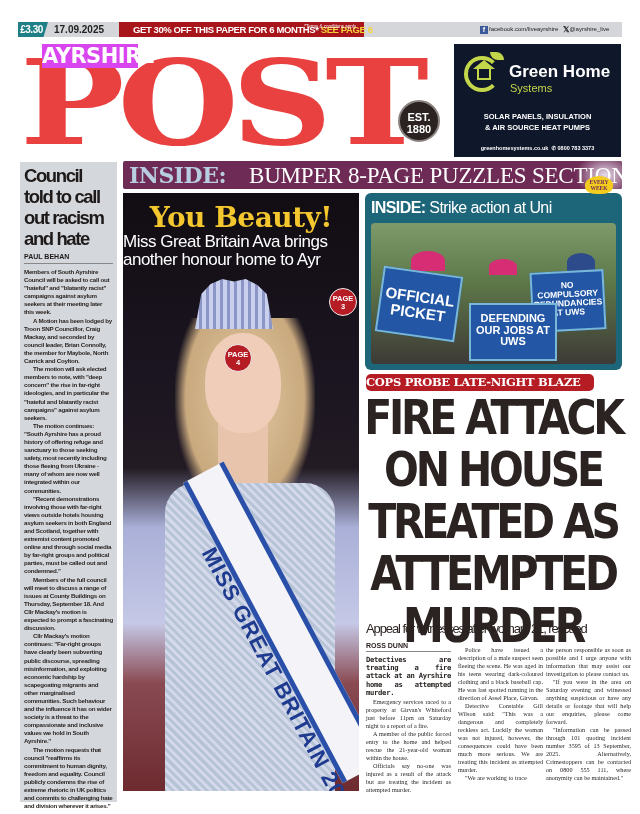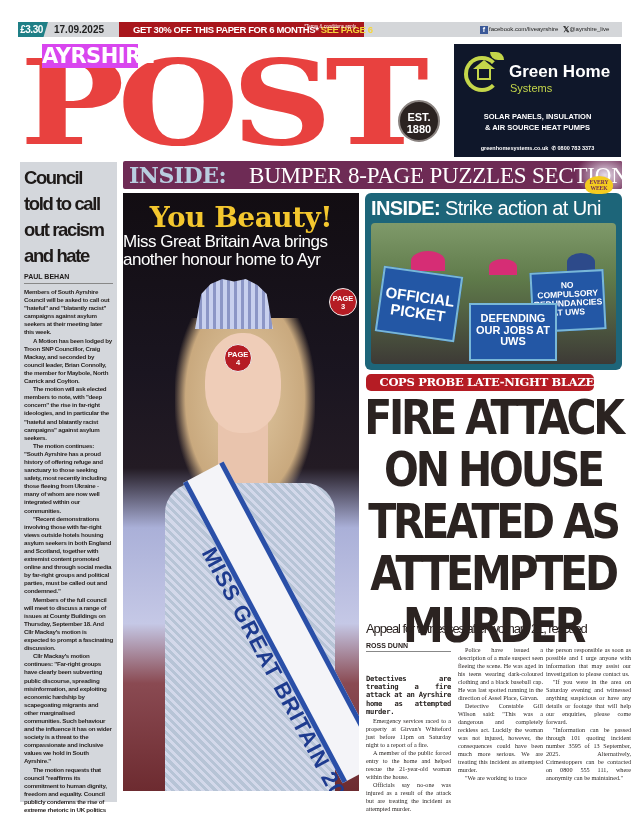--- a/index.html
+++ b/index.html
@@ -25,21 +25,21 @@
 #ad-house{left:23px;top:24px;width:14px;height:12px;border:2px solid #c4d64a;border-top:none}
 #ad-roof{left:19px;top:16px;width:0;height:0;border-left:11px solid transparent;border-right:11px solid transparent;border-bottom:9px solid #c4d64a}
 #ad-leaf{left:36px;top:8px;width:14px;height:8px;background:#c4d64a;border-radius:0 10px 0 10px}
 #ad-name{left:55px;top:18px;font-size:17px;font-weight:bold;white-space:nowrap}
 #ad-sub{left:56px;top:38px;font-size:11px;color:#c4d64a}
 #ad-l1{left:0;top:68px;width:167px;text-align:center;font-size:7.5px;font-weight:bold}
 #ad-l2{left:0;top:79px;width:167px;text-align:center;font-size:7.5px;font-weight:bold}
 #ad-foot{left:0;top:101px;width:167px;text-align:center;font-size:5.5px;font-weight:bold}
 
 #leftcol{left:20px;top:162px;width:97px;height:640px;background:#d4d7dc;padding:3px 4px}
-#lhead{font-weight:bold;font-size:18.5px;line-height:26px;letter-spacing:-1.4px;color:#1e1a19}
+#lhead{font-weight:bold;font-size:18.5px;line-height:21px;letter-spacing:-1.4px;color:#1e1a19}
 #lby{font-weight:bold;font-size:7px;color:#1e1a19;border-bottom:1px solid #888;padding:2px 0 3px;margin-bottom:4px;margin-top:2px}
 .lp{font-weight:bold;font-size:6.2px;line-height:8.1px;color:#2b2624;letter-spacing:-0.25px}
 .lp.ind{text-indent:9px}
 
 #puzzles{left:123px;top:161px;width:499px;height:28px;background:#6e2b55;border-radius:2px;overflow:hidden}
 #puz-ins{left:6px;top:1px;font-family:"DejaVu Serif",serif;font-weight:bold;font-size:22px;line-height:26px;color:#b9cde0;letter-spacing:-0.5px}
 #puz-txt{left:126px;top:1px;font-family:"Liberation Serif",serif;font-size:23px;line-height:27px;color:#fff;letter-spacing:-0.2px;white-space:nowrap}
 #puz-glow{left:452px;top:-8px;width:60px;height:44px;border-radius:50%;background:radial-gradient(#e6dcea,#6e2b55 70%)}
 #every{left:585px;top:176px;width:28px;height:18px;background:#f4cc20;color:#6e2b55;font-size:5.5px;font-weight:bold;line-height:6px;text-align:center;padding-top:3px;border-radius:50% 50% 40% 40%;z-index:3;font-family:"Liberation Serif",serif}
 
@@ -49,38 +49,38 @@
 #page3{left:206px;top:95px;width:28px;height:28px;border-radius:50%;background:#b51c24;border:1px solid #eee;color:#fff;font-weight:bold;font-size:7.5px;line-height:8px;text-align:center;padding-top:6px}
 #tiara{left:72px;top:86px;width:78px;height:50px;background:repeating-linear-gradient(90deg,#c8d0ee 0 4px,#8c96c6 4px 7px);clip-path:polygon(0 100%,8% 30%,20% 10%,35% 0,50% 5%,65% 0,80% 12%,92% 30%,100% 100%)}
 #hair{left:52px;top:125px;width:140px;height:200px;background:radial-gradient(ellipse at 50% 40%,#e1c9a3,#c9a97e 60%,transparent 72%)}
 #face{left:82px;top:140px;width:76px;height:100px;border-radius:48% 48% 45% 45%;background:#efcdb8}
 #neck{left:95px;top:230px;width:50px;height:60px;background:#e9c4ad}
 #dress{left:42px;top:290px;width:170px;height:310px;background:repeating-linear-gradient(45deg,#b7c4d6 0 3px,#d3d8ea 3px 6px);border-radius:30px 30px 0 0}
 #sash{left:60px;top:290px;width:46px;height:340px;background:#f4f4f8;border-left:5px solid #2a4fa8;border-right:5px solid #2a4fa8;transform:rotate(-28deg);transform-origin:top left}
 #sash-txt{left:96px;top:350px;font-weight:bold;font-size:22px;color:#1e3b8f;transform:rotate(62deg);transform-origin:left top;white-space:nowrap;letter-spacing:1px}
 
 #strike{left:365px;top:193px;width:257px;height:177px;background:#1d6579;border-radius:6px;overflow:hidden}
-#strike-h{left:6px;top:3px;font-weight:bold;font-size:20px;line-height:24px;color:#fff;white-space:nowrap;letter-spacing:-0.6px}
+#strike-h{left:6px;top:3px;font-weight:bold;font-size:16px;line-height:24px;color:#fff;white-space:nowrap;letter-spacing:-0.6px}
 #strike-h .thin{font-weight:normal}
 #strike-img{left:6px;top:30px;width:245px;height:141px;border-radius:4px;background:linear-gradient(180deg,#7f9a6a 0%,#5f7a4a 40%,#3d3a36 100%);overflow:hidden}
 .sign{position:absolute;background:#2357a5;border:2px solid #78b7d8;color:#fff;font-weight:bold;text-align:center;line-height:1.05}
 #s1{left:8px;top:48px;width:80px;height:66px;font-size:15px;padding-top:16px;transform:rotate(8deg)}
 #s2{left:98px;top:80px;width:88px;height:58px;font-size:11px;padding-top:8px}
 #s3{left:160px;top:48px;width:74px;height:60px;font-size:8.5px;padding-top:8px;transform:rotate(-3deg)}
 .hat{position:absolute;border-radius:50% 50% 0 0;background:#d62d75}
 #page4{left:224px;top:344px;width:28px;height:28px;border-radius:50%;background:#b51c24;border:1px solid #eee;color:#fff;font-weight:bold;font-size:7.5px;line-height:8px;text-align:center;padding-top:6px;position:absolute}
 
-#cops{left:366px;top:374px;width:228px;height:17px;background:#b51c24;border-radius:5px;color:#fff;font-family:"DejaVu Serif",serif;font-weight:bold;font-size:11.5px;line-height:17px;text-align:right;letter-spacing:-0.3px;white-space:nowrap}
+#cops{left:366px;top:374px;width:228px;height:17px;background:#b51c24;border-radius:5px;color:#fff;font-family:"DejaVu Serif",serif;font-weight:bold;font-size:11.5px;line-height:17px;text-align:left;letter-spacing:-0.3px;white-space:nowrap}
 #headline{left:362px;top:392px;width:262px;text-align:center;font-family:"DejaVu Sans",sans-serif;font-weight:bold;color:#2b2321;font-size:41px;line-height:44px;letter-spacing:-3.2px;transform:scaleY(1.18);transform-origin:top}
 #headline div{white-space:nowrap}
 #appeal{left:366px;top:620px;width:260px;font-size:13px;line-height:18px;color:#2b2321;letter-spacing:-1.1px;white-space:nowrap}
 #byline{left:366px;top:642px;font-weight:bold;font-size:7px;color:#2b2321;border-bottom:1px solid #888;width:85px;padding-bottom:2px}
 .col{position:absolute;width:85px;font-family:"Liberation Serif",serif;font-size:6.2px;line-height:8px;color:#2b2624;text-align:justify}
 .col p{text-indent:7px}
-#c1{left:366px;top:675px}
+#c1{left:366px;top:656px}
 #c2{left:458px;top:646px}
 #c3{left:546px;top:646px}
 #intro{font-family:"DejaVu Sans Mono",monospace;font-weight:bold;font-size:7.2px;line-height:8.2px;text-indent:0!important;margin-bottom:1px;letter-spacing:-0.3px}
 </style>
 </head>
 <body>
 
 <div id="topbar" class="abs"></div>
 <div id="price" class="abs">£3.30</div>
 <div id="date" class="abs">17.09.2025</div>

